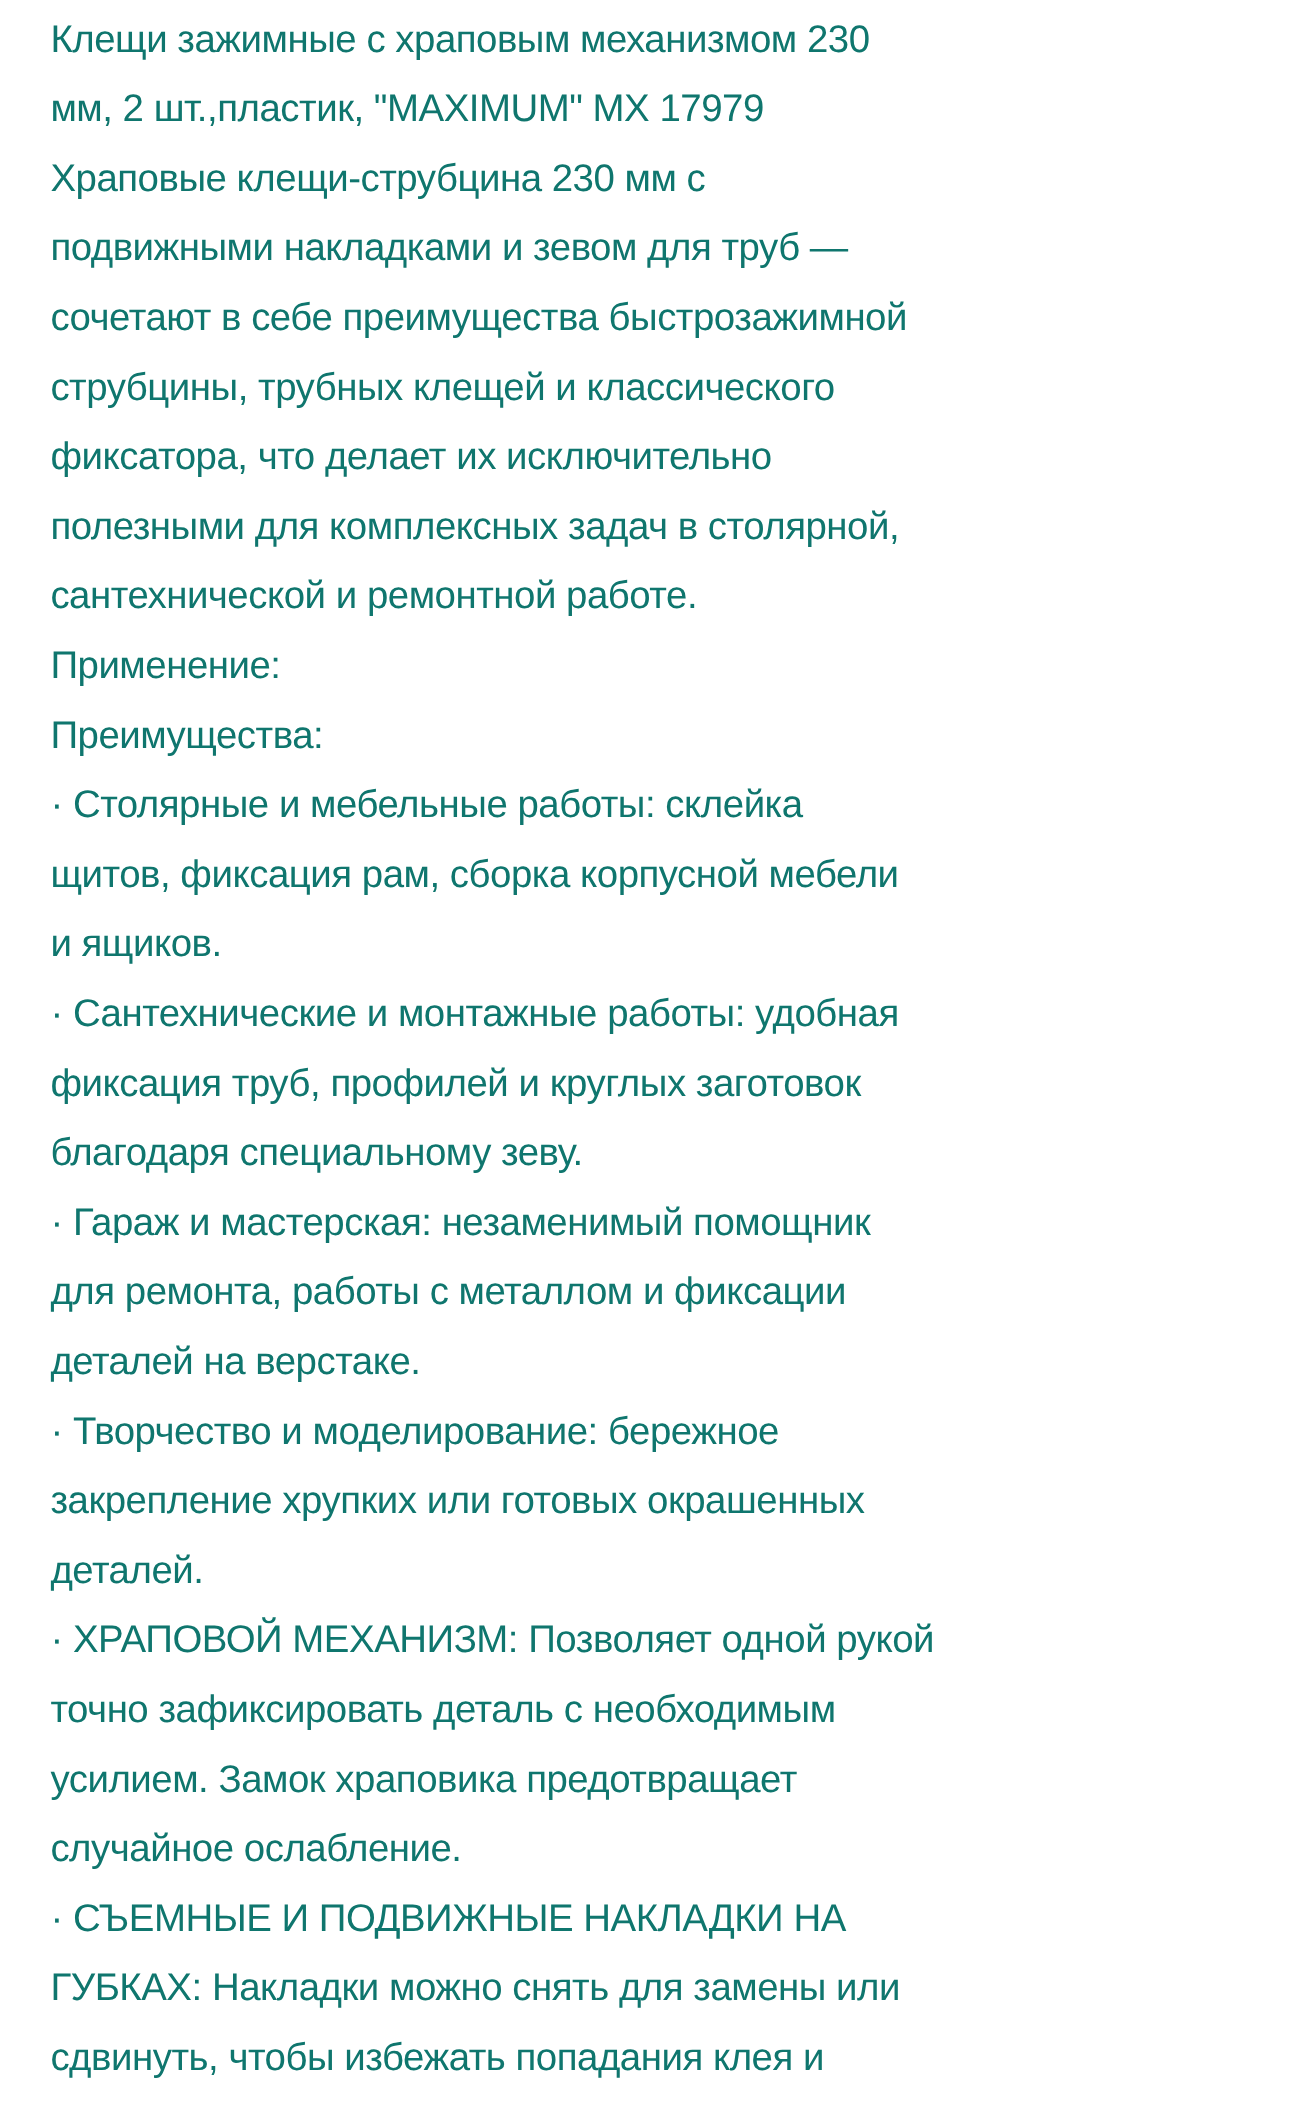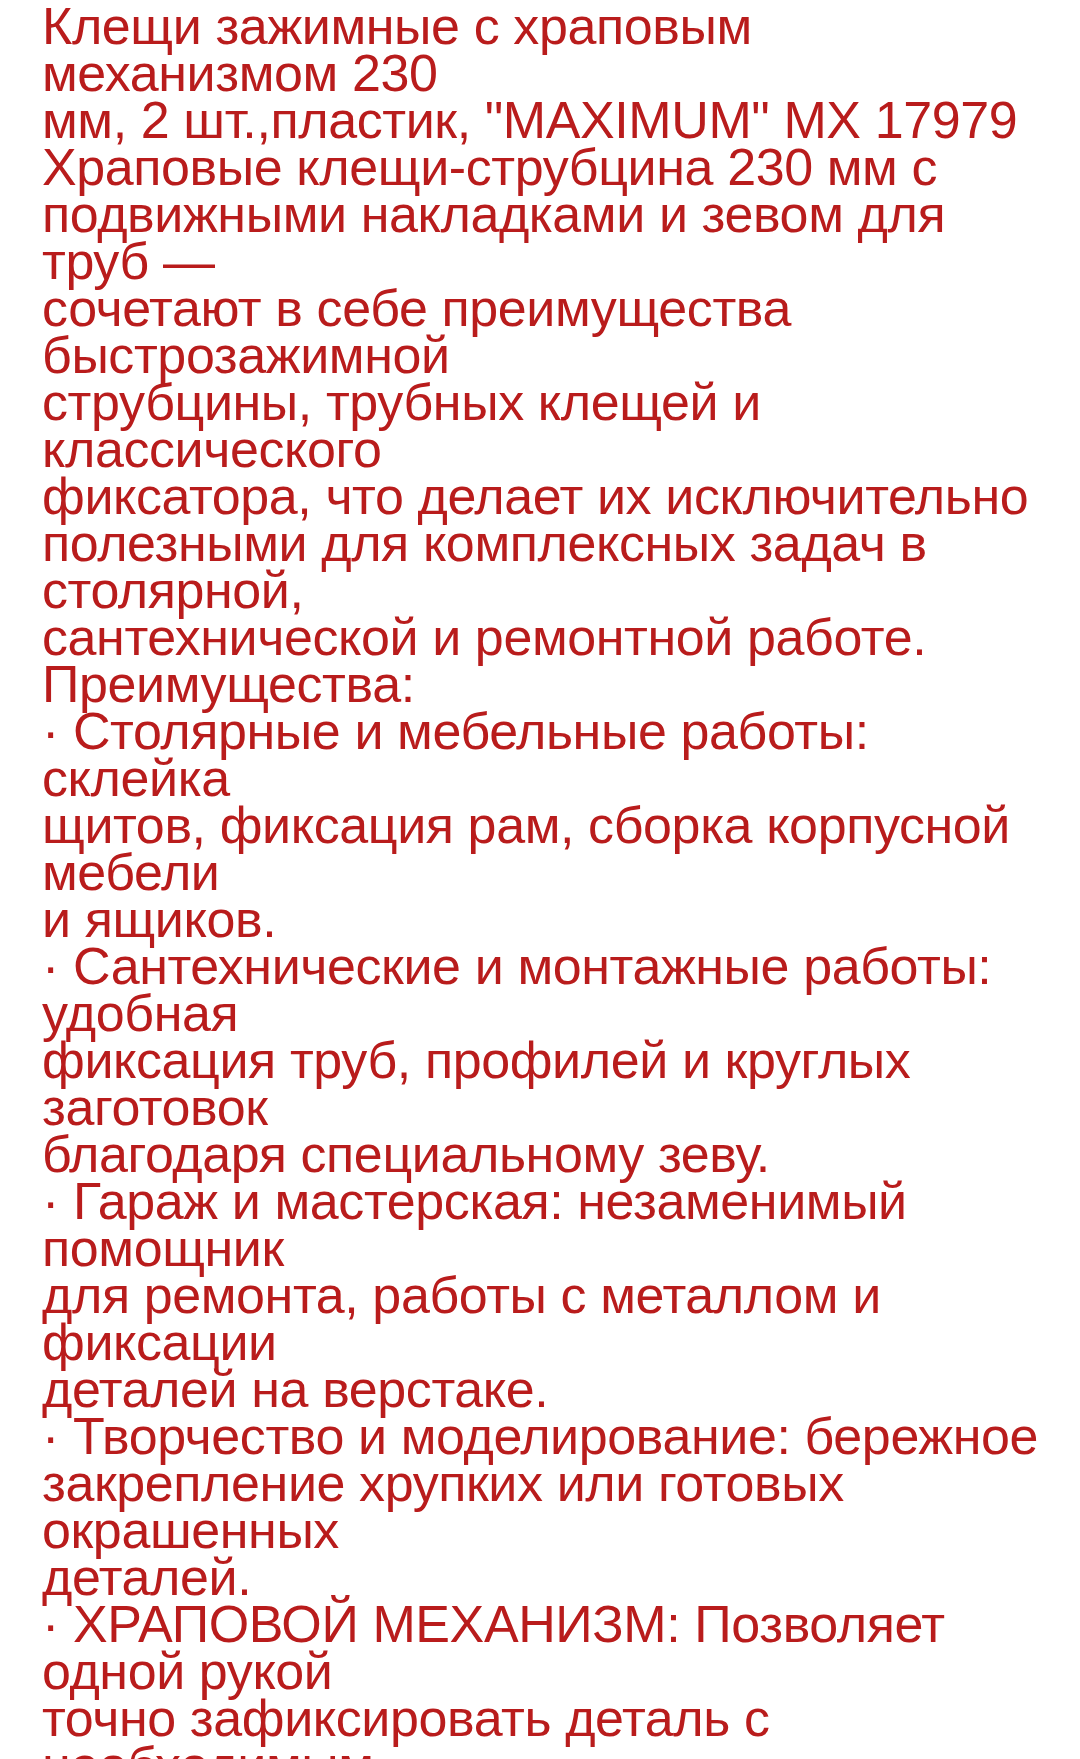--- a/index.html
+++ b/index.html
@@ -10,41 +10,42 @@
   .page {
     position: relative;
     width: 1080px;
     min-height: 1759px;
     background: #ffffff;
     box-sizing: border-box;
     padding: 3px 36px 20px 42px;
   }
   .desc-text {
     font-family: "Liberation Sans", "DejaVu Sans", sans-serif;
-    font-size: 52px;
-    line-height: 47px;
+    font-size: 32px;
+    line-height: 58px;
     letter-spacing: -0.4px;
-    color: #b91c1c;
+    color: #0f766e;
     white-space: pre-line;
     word-break: normal;
   }
 </style>
 </head>
 <body>
 
 <div class="page">
   <div class="desc-text">Клещи зажимные с храповым механизмом 230
 мм, 2 шт.,пластик, "MAXIMUM" MX 17979
 Храповые клещи-струбцина 230 мм с
 подвижными накладками и зевом для труб —
 сочетают в себе преимущества быстрозажимной
 струбцины, трубных клещей и классического
 фиксатора, что делает их исключительно
 полезными для комплексных задач в столярной,
 сантехнической и ремонтной работе.</div>
+  <div class="desc-text">Применение:</div>
   <div class="desc-text">Преимущества:</div>
   <div class="desc-text">· Столярные и мебельные работы: склейка
 щитов, фиксация рам, сборка корпусной мебели
 и ящиков.
 · Сантехнические и монтажные работы: удобная
 фиксация труб, профилей и круглых заготовок
 благодаря специальному зеву.
 · Гараж и мастерская: незаменимый помощник
 для ремонта, работы с металлом и фиксации
 деталей на верстаке.

